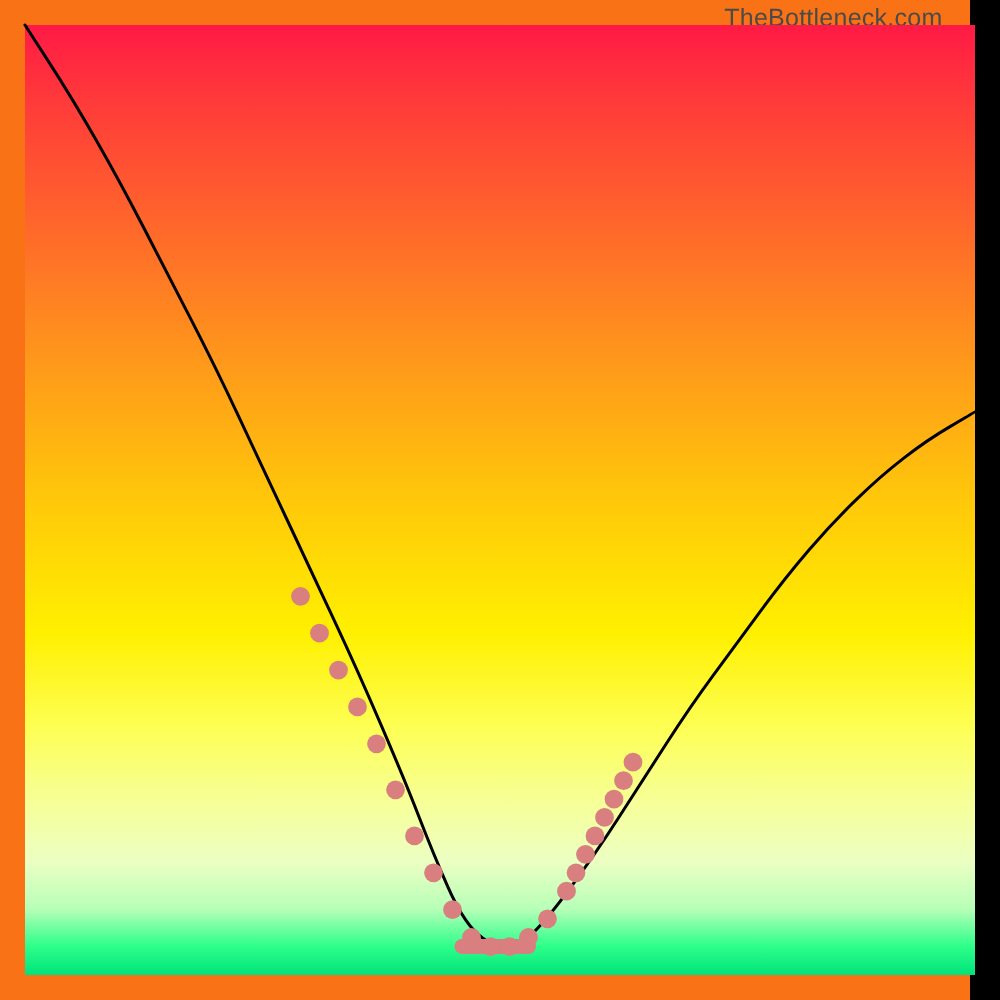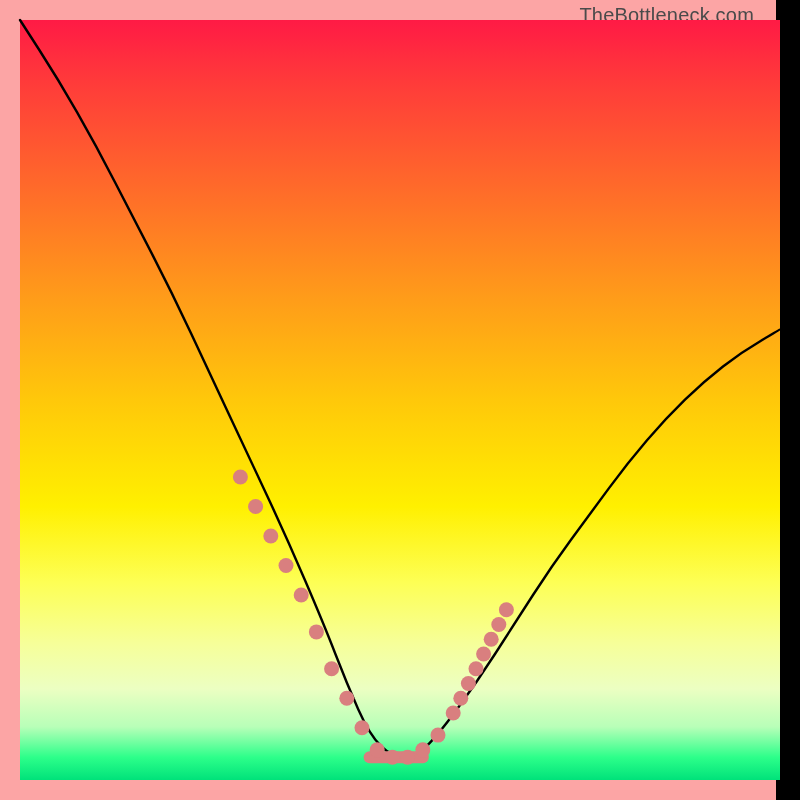--- a/index.html
+++ b/index.html
@@ -7,21 +7,21 @@
     padding: 0;
     width: 800px;
     height: 800px;
     background: #000;
     overflow: hidden;
   }
   .wrapper {
     position: relative;
     width: 776px;
     height: 800px;
-    background: #fca5a5;
+    background: #f97316;
   }
   .plot-area {
     position: absolute;
     left: 20px;
     top: 20px;
     width: 760px;
     height: 760px;
     background: linear-gradient(to bottom,
       #ff1a45 0%,
       #ff3a3a 8%,

